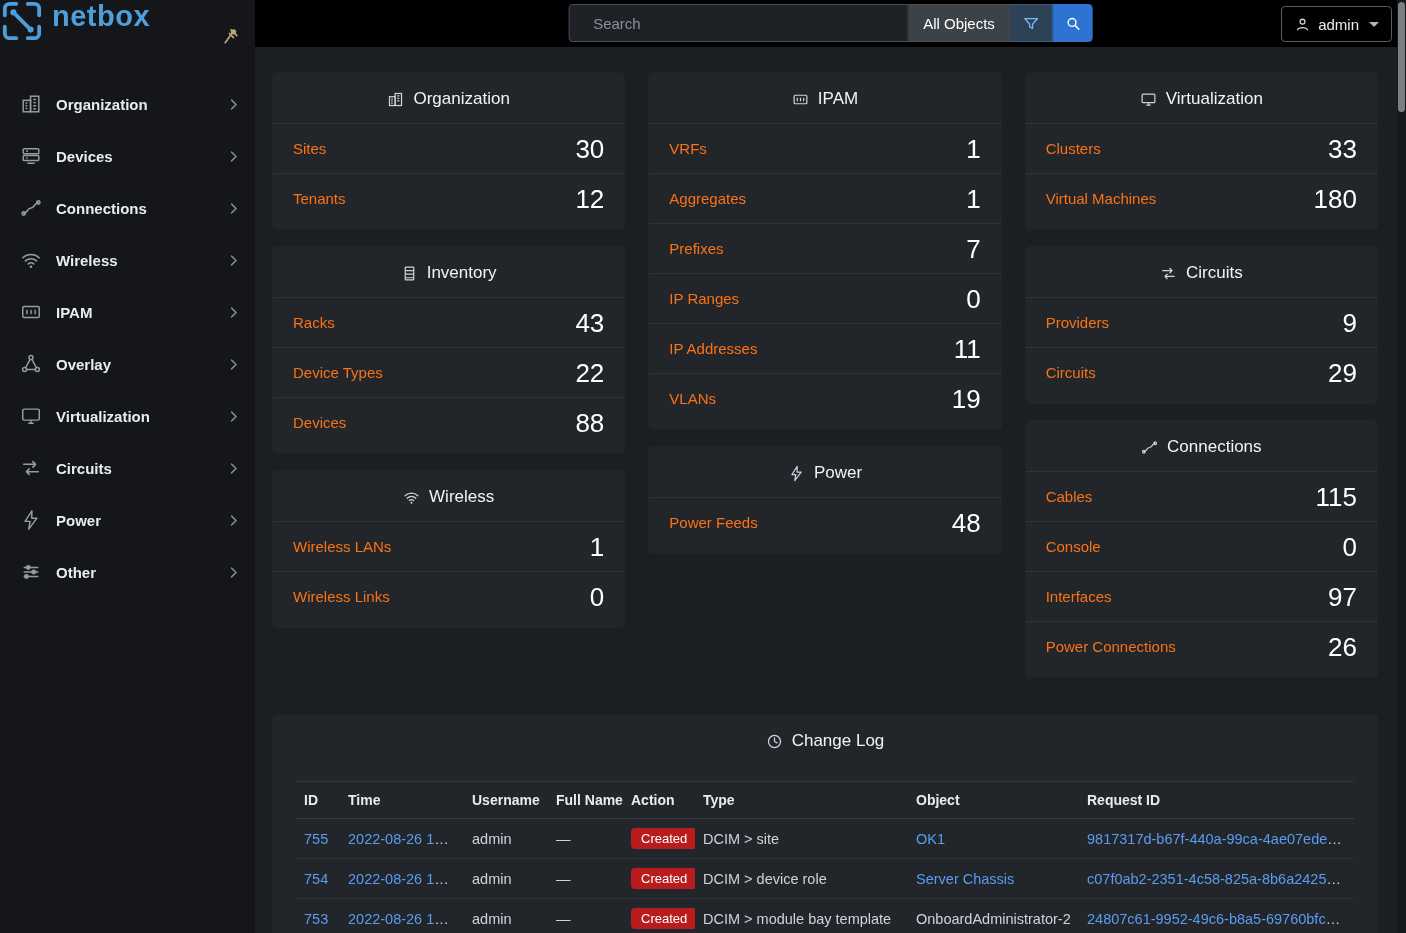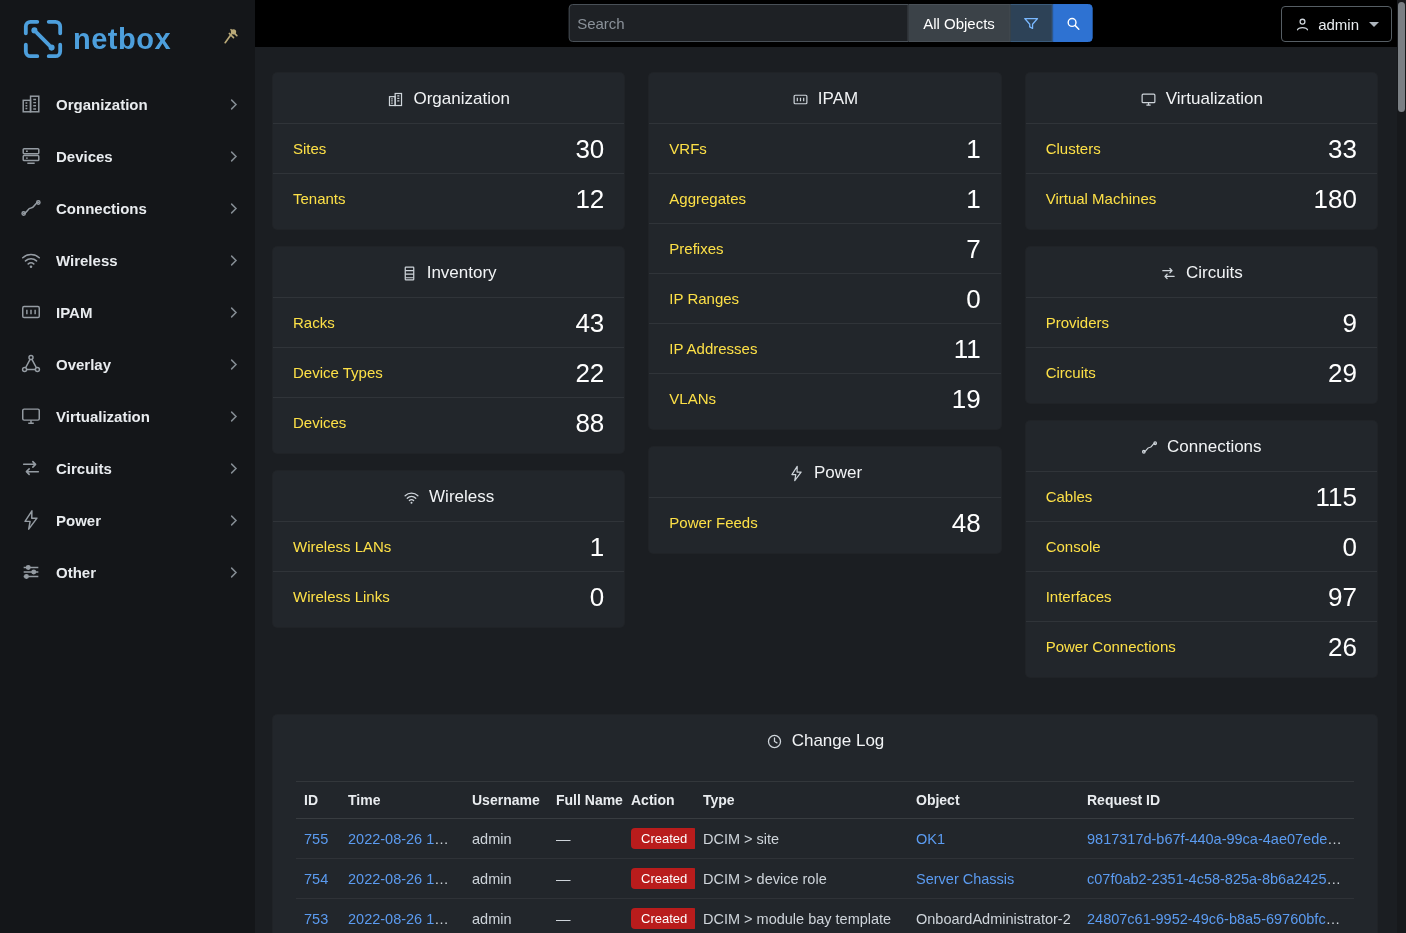--- a/index.html
+++ b/index.html
@@ -6,36 +6,36 @@
   * { margin:0; padding:0; box-sizing:border-box; }
   html,body { width:1406px; height:933px; overflow:hidden; }
   body {
     background:#1b1e22;
     font-family:"Liberation Sans","DejaVu Sans",sans-serif;
     color:#dee2e6;
     position:relative;
   }
   
   .sidebar { position:absolute; left:0; top:0; bottom:0; width:255px; background:#141619; z-index:2; }
-  .logo-row { height:78px; display:flex; align-items:center; padding:0 16px 0 22px; position:relative; }
+  .logo-row { height:78px; display:flex; align-items:flex-start; padding:0 16px 0 1px; position:relative; }
   .brand-mark { flex:none; }
   .brand-text { font-size:29px; font-weight:600; color:#4d9fdc; letter-spacing:.5px; margin-left:9px; }
   .pin-btn { position:absolute; right:14px; top:26px; width:20px; height:20px; color:#b9a978; cursor:pointer; }
   .nav-item { height:52px; display:flex; align-items:center; padding:0 14px 0 20px; cursor:pointer; }
   .nav-icon { width:22px; height:22px; color:#959ca3; flex:none; }
   .nav-label { margin-left:14px; font-size:15px; font-weight:600; color:#e9ecef; flex:1; }
   .nav-chevron { width:15px; height:15px; color:#848c93; flex:none; }
   svg { display:block; width:100%; height:100%; }
 
   
   .topbar { position:absolute; left:255px; right:0; top:0; height:47px; background:#000; z-index:1; }
   .search-group { position:absolute; left:50%; top:4px; transform:translateX(-50%); height:38px; display:flex; }
   .search-input {
     width:340px; height:38px; background:#1e2125; border:1px solid #495057;
-    border-radius:4px 0 0 4px; color:#e9ecef; padding:0 8px; font-size:15px; outline:none;
+    border-radius:4px 0 0 4px; color:#e9ecef; padding:0 24px; font-size:15px; outline:none;
     font-family:inherit;
   }
   .search-input::placeholder { color:#8a9199; }
   .scope-btn {
     height:38px; background:#3b4248; border:1px solid #495057; border-left:none;
     color:#fff; font-size:15px; padding:6px 15px; cursor:pointer; font-family:inherit;
   }
   .filter-btn {
     height:38px; width:42px; background:#2d4257; border:1px solid #3a5a7a; border-left:none;
     color:#79b8ff; display:flex; align-items:center; justify-content:center; cursor:pointer;
@@ -60,21 +60,21 @@
   .card { background:#22262b; border-radius:4px; padding-bottom:6px; box-shadow:0 0 0 1px rgba(255,255,255,.025); }
   .card-header {
     display:flex; align-items:center; justify-content:center; gap:9px;
     padding:16px 16px 14px; font-size:17px; font-weight:500; color:#f1f3f5;
   }
   .hicon { width:17px; height:17px; color:#ced4da; flex:none; }
   .stat-row {
     display:flex; align-items:center; justify-content:space-between;
     padding:10px 20px; min-height:50px; border-top:1px solid rgba(255,255,255,.065);
   }
-  .stat-label { font-size:15px; color:#fde047; text-decoration:none; cursor:pointer; }
+  .stat-label { font-size:15px; color:#f97316; text-decoration:none; cursor:pointer; }
   .stat-value { font-size:26px; font-weight:400; color:#ffffff; line-height:1; }
 
   
   .changelog-card { margin-top:38px; padding-bottom:0; }
   .table-wrap { padding:16px 23px; }
   table { width:100%; border-collapse:collapse; table-layout:fixed; }
   th {
     text-align:left; font-size:14px; font-weight:700; color:#e9ecef; padding:10px 8px;
     border-top:1px solid rgba(255,255,255,.08); border-bottom:1px solid rgba(255,255,255,.1);
     white-space:nowrap; overflow:hidden;

